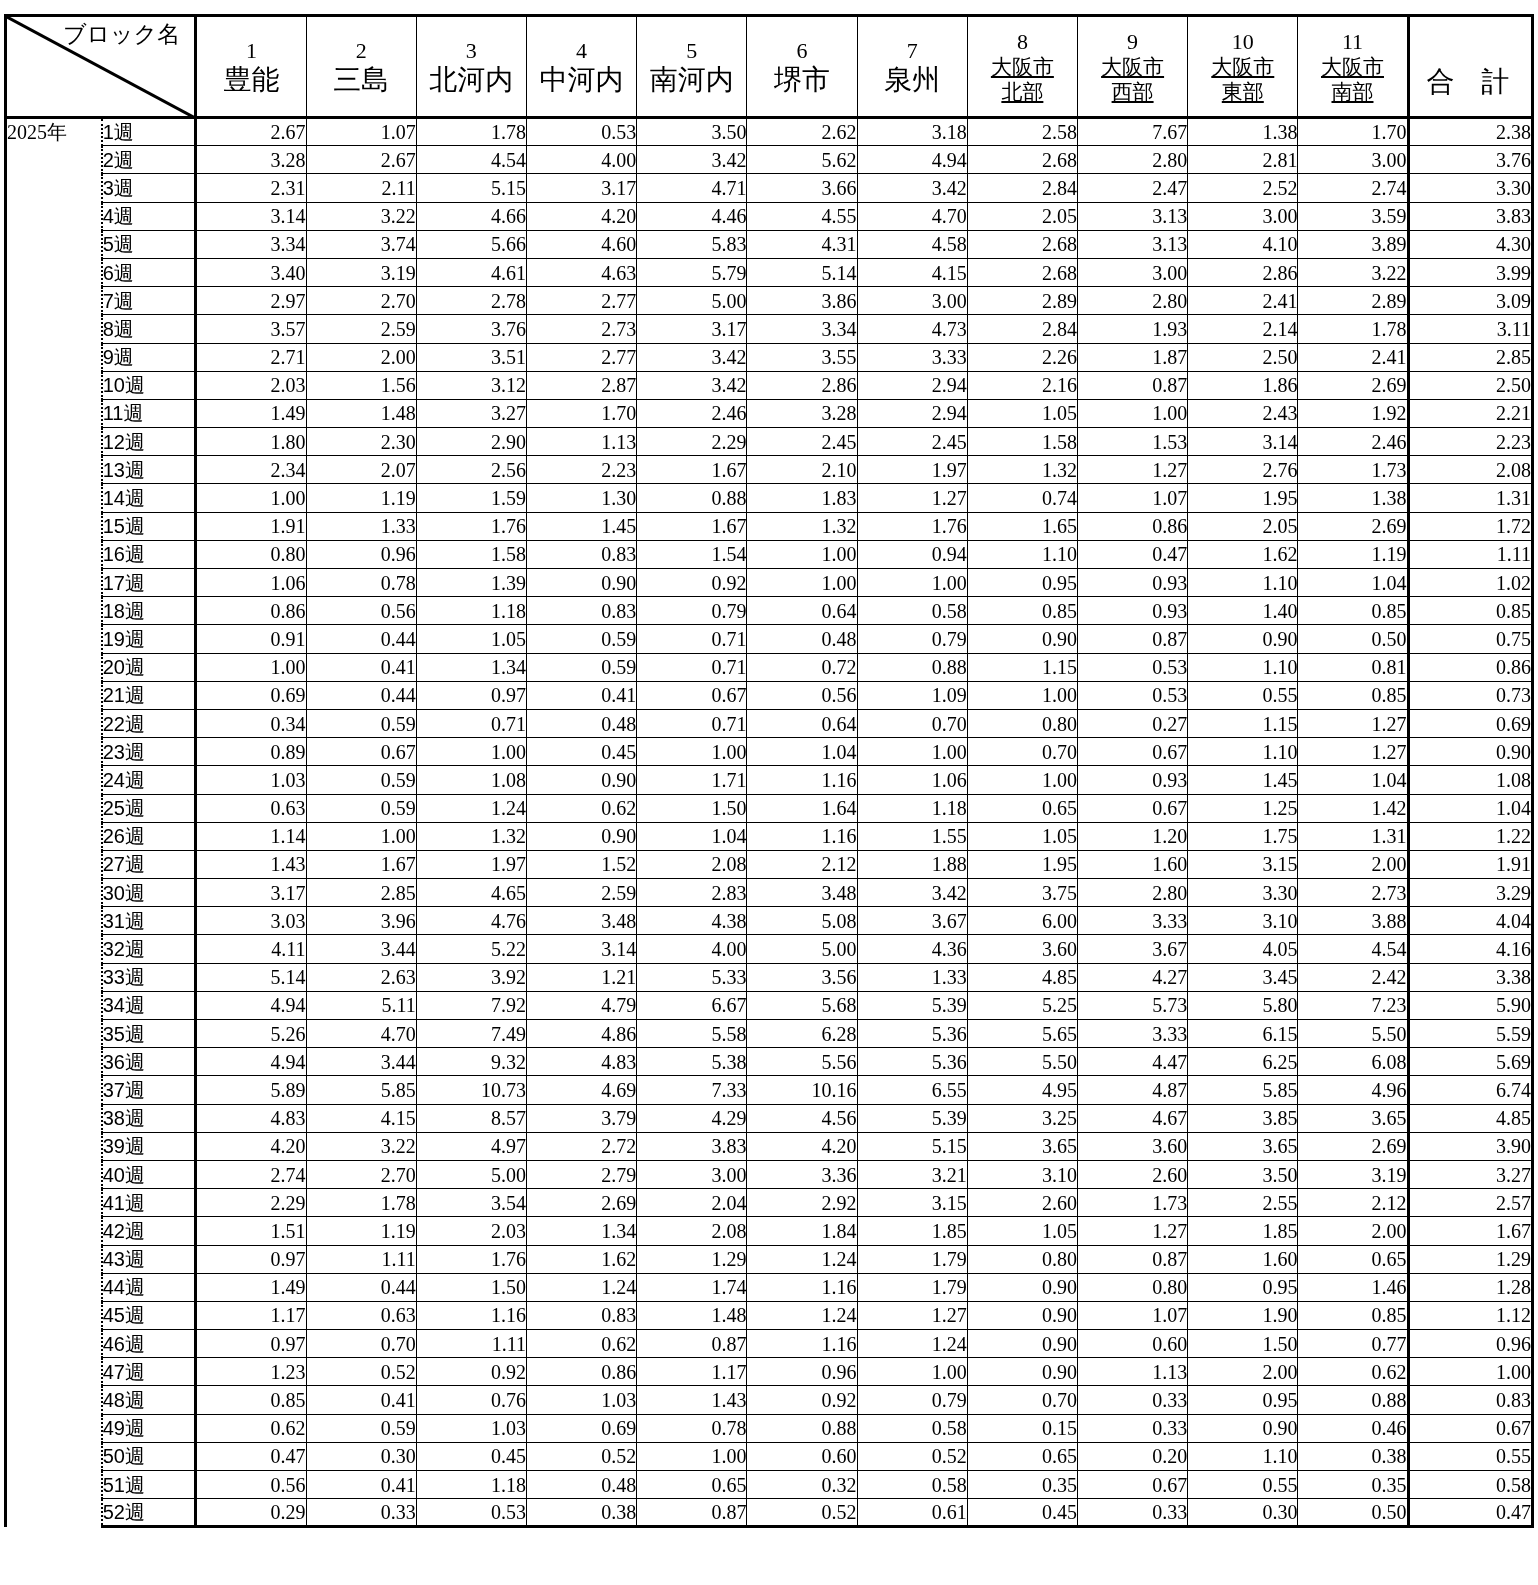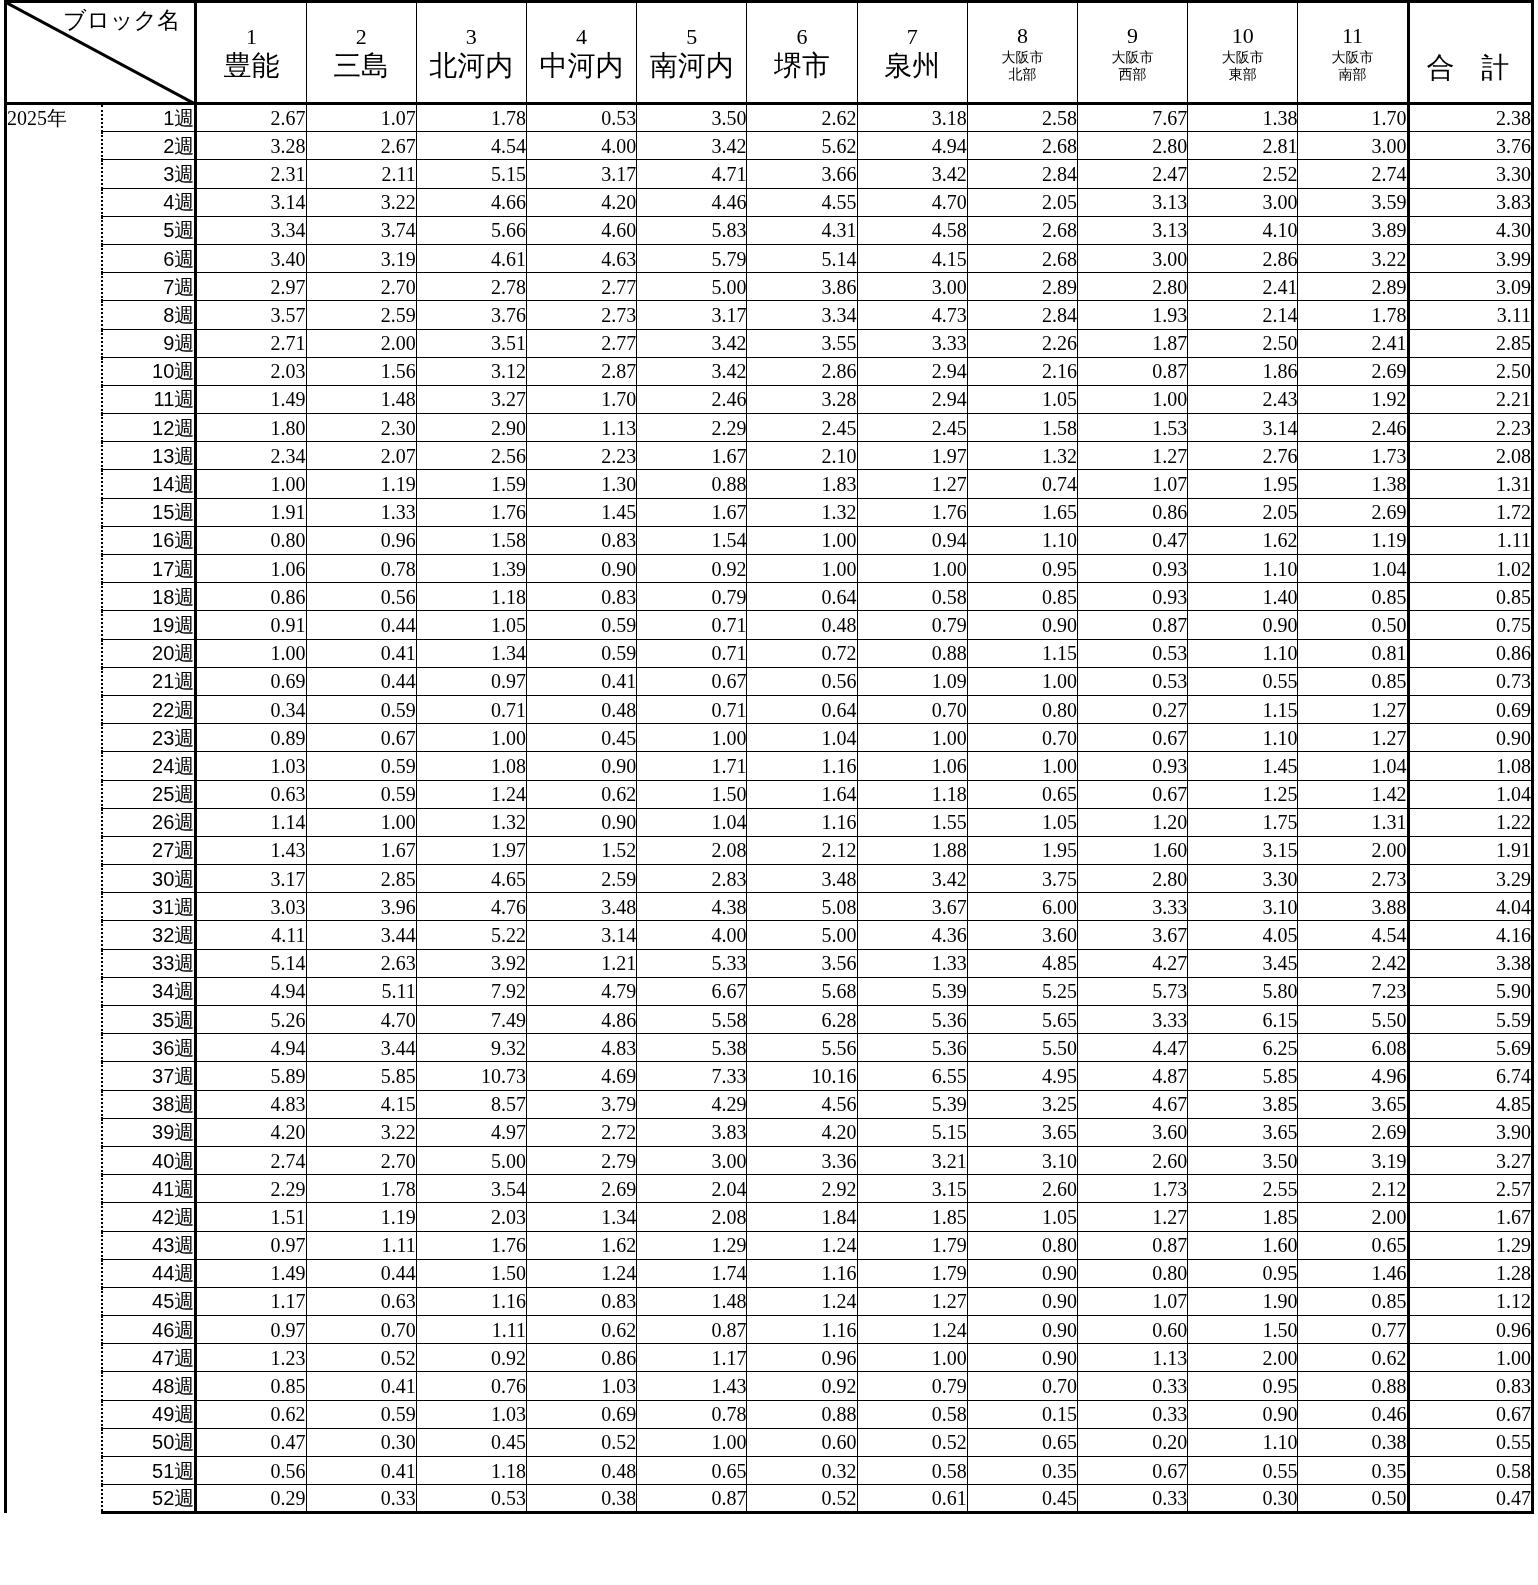--- a/index.html
+++ b/index.html
@@ -20,21 +20,21 @@
     width: 1538px;
     height: 1585px;
     box-sizing: border-box;
   }
 
   table.grid {
     border-collapse: collapse;
     table-layout: fixed;
     width: 1530px;
     margin-left: 4px;
-    margin-top: 0;
+    margin-top: 14px;
   }
 
   table.grid td, table.grid th {
     padding: 0;
     margin: 0;
     border: 1px solid #000;
     font-weight: normal;
     background: #fff;
     font-size: 20px;
     line-height: 1;
@@ -83,22 +83,23 @@
     margin-bottom: 2px;
     font-family: "Liberation Serif", "DejaVu Serif", serif;
   }
   td.colhead .nm {
     display: block;
     font-size: 28px;
     line-height: 1.12;
     padding-bottom: 4px;
   }
   td.colhead .nm.two {
-    font-size: 14px;
+    font-size: 21px;
     line-height: 1.18;
+    text-decoration: underline;
   }
   td.colhead.total {
     border-left: 3px solid #000 !important;
     width: 124px;
   }
   td.colhead.total .nm {
     margin-top: 38px;
     letter-spacing: 5px;
     font-family: Liberation Mono, monospace;
   }
@@ -119,21 +120,21 @@
     text-align: left;
     padding-left: 6px;
     font-size: 21px;
     font-family: "Liberation Serif", "DejaVu Serif", serif;
     vertical-align: top;
   }
   td.weekcell {
     width: 94px;
     border-left: 2px dotted #000 !important;
     border-right: 3px solid #000 !important;
-    text-align: right;
+    text-align: left;
     padding-left: 5px;
     font-size: 20px;
     white-space: nowrap;
   }
   td.val {
     text-align: right;
     padding-right: 7px;
     font-size: 21px;
     font-family: "Liberation Serif", "DejaVu Serif", serif;
   }

